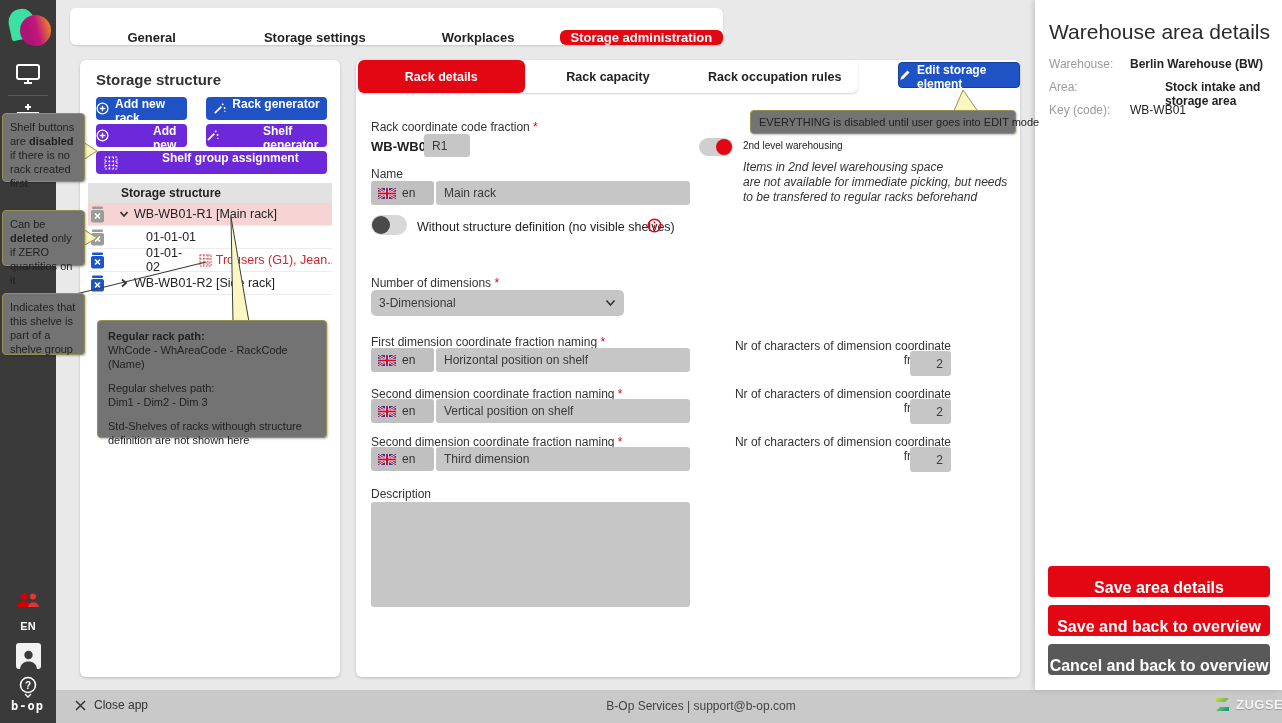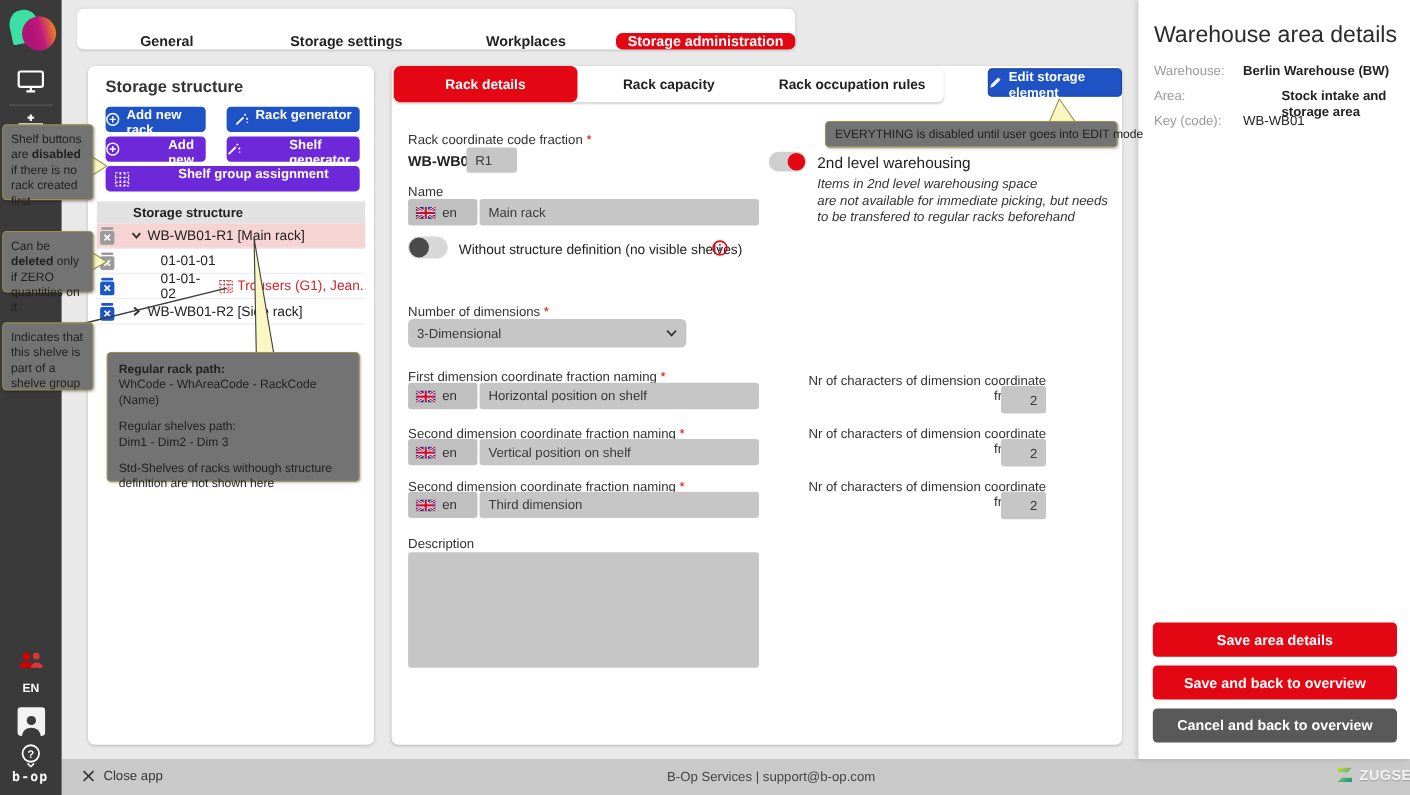--- a/index.html
+++ b/index.html
@@ -41,22 +41,22 @@
   .toggle{position:absolute;border-radius:10px;cursor:pointer;}
   .knob{position:absolute;top:1px;border-radius:50%;}
   
   .subtabbar{position:absolute;left:358px;top:60px;width:500px;height:33px;background:#fff;border-radius:6px;
              box-shadow:0 1px 2px rgba(0,0,0,.18);display:flex;z-index:2;}
   .subtab{flex:1;display:flex;align-items:center;justify-content:center;font-size:12.5px;font-weight:600;color:#222;cursor:pointer;}
   .subtab.active{background:#e30613;color:#fff;border-radius:6px;}
   
   .rpanel{position:absolute;left:1035px;top:0;width:247px;height:690px;background:#fff;
           box-shadow:-2px 0 5px rgba(0,0,0,.15);z-index:3;}
-  .rbtn{position:absolute;left:13px;width:222px;height:31px;border-radius:4px;color:#fff;font-size:13px;
-        font-weight:bold;display:flex;align-items:center;justify-content:center;cursor:pointer;}
+  .rbtn{position:absolute;left:13px;width:222px;height:31px;border-radius:4px;color:#fff;font-size:16px;
+        font-weight:bold;display:flex;align-items:flex-end;justify-content:center;cursor:pointer;}
   
   .bbar{position:absolute;left:56px;top:690px;width:1226px;height:33px;background:#c9c9c9;z-index:2;}
   .overlay{position:absolute;left:0;top:0;z-index:9;pointer-events:none;}
   .ital{font-style:italic;font-size:12px;color:#333;position:absolute;}
 </style>
 </head>
 <body>
 
 <div class="stage">
 
@@ -232,21 +232,21 @@
 
   <div class="flabel" style="left:371px;top:120px;"><span>Rack coordinate code fraction</span> <span class="req">*</span></div>
   <div class="abs" style="left:371px;top:139px;font-size:13px;font-weight:bold;color:#222;">WB-WB01-</div>
   <div class="ginput" style="left:424px;top:134px;width:46px;height:23px;">
       <span>R1</span>
     </div>
 
   <div class="toggle" style="left:699px;top:138px;width:34px;height:18px;background:#cfcfcf;">
     <div class="knob" style="right:1px;width:16px;height:16px;background:#e30613;"></div>
   </div>
-  <div class="abs" style="left:743px;top:140px;font-size:14px;color:#222;">2nd level warehousing</div>
+  <div class="abs" style="left:743px;top:140px;font-size:10px;color:#222;">2nd level warehousing</div>
   <div class="ital" style="left:743px;top:160px;">Items in 2nd level warehousing space</div>
   <div class="ital" style="left:743px;top:175px;">are not available for immediate picking, but needs</div>
   <div class="ital" style="left:743px;top:190px;">to be transfered to regular racks beforehand</div>
 
   <div class="flabel" style="left:371px;top:167px;">Name</div>
   <div class="flagbox" style="left:371px;top:181px;width:63px;height:24px;">
     <svg width="18" height="11" viewBox="0 0 60 36">
         <rect width="60" height="36" fill="#1b3a8c"></rect>
         <path d="M0 0l60 36M60 0L0 36" stroke="#fff" stroke-width="8"></path>
         <path d="M0 0l60 36M60 0L0 36" stroke="#c8102e" stroke-width="3.6"></path>

